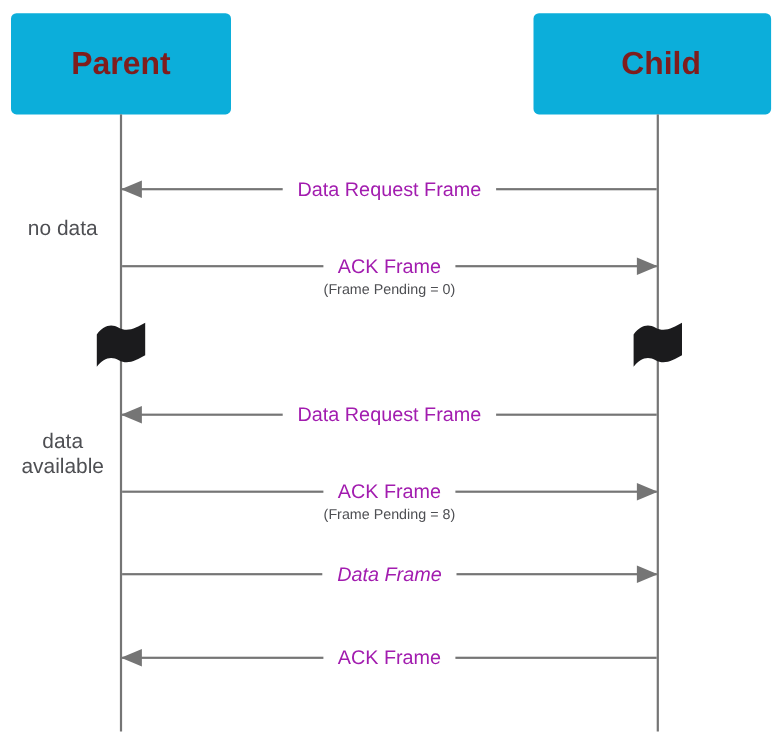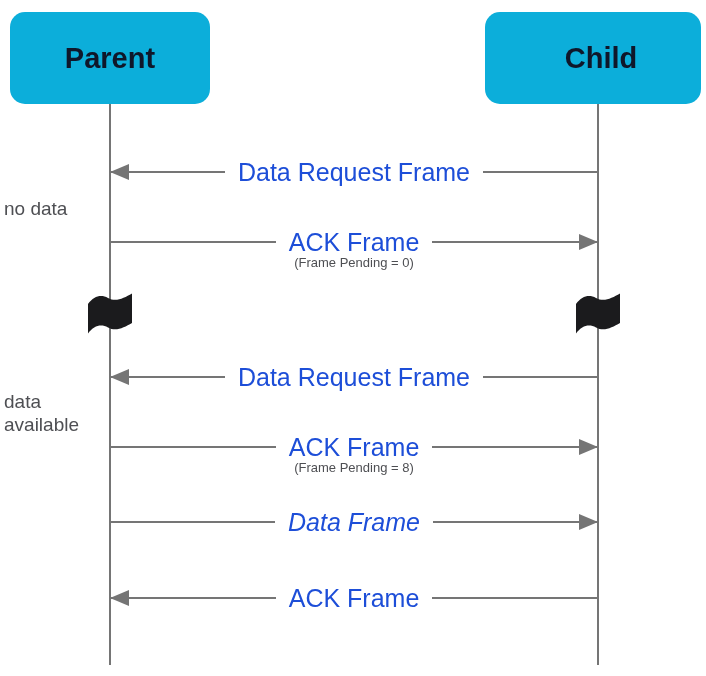--- a/index.html
+++ b/index.html
@@ -6,61 +6,61 @@
   .canvas{
     position:relative;
     width:706px;height:676px;
     background:#ffffff;
     font-family:"Liberation Sans", sans-serif;
     overflow:hidden;
   }
   
   .actor{
     position:absolute;top:12px;width:200px;height:92px;
-    background:#0CAEDA;border-radius:15px;
+    background:#0CAEDA;border-radius:5px;
     display:flex;align-items:center;justify-content:center;
-    color:#0f172a;font-size:29px;font-weight:bold;
+    color:#7f1d1d;font-size:29px;font-weight:bold;
   }
   .actor.parent{left:10px;}
   .actor.child{left:485px;padding-left:16px;}
   
   .lifeline{
     position:absolute;top:104px;width:2px;height:561px;background:#757575;
   }
   .lifeline.parent{left:109px;}
   .lifeline.child{left:597px;}
   
   .message{
     position:absolute;left:111px;width:486px;height:32px;
     display:flex;align-items:center;justify-content:center;
   }
   .msg-line{
     position:absolute;left:0;right:0;top:15px;height:2px;background:#757575;
   }
   .msg-label{
     position:relative;z-index:2;background:#ffffff;
-    padding:0 13px;font-size:25px;color:#1d4ed8;white-space:nowrap;
+    padding:0 13px;font-size:18px;color:#a21caf;white-space:nowrap;
   }
   .msg-sub{
     position:absolute;z-index:2;top:29px;left:0;width:100%;
     text-align:center;font-size:13px;color:#4E4F53;white-space:nowrap;
   }
   .arrowhead{
     position:absolute;top:8px;width:0;height:0;z-index:1;
     border-top:8px solid transparent;border-bottom:8px solid transparent;
   }
   .arrowhead.left{left:-1px;border-right:19px solid #757575;}
   .arrowhead.right{right:-1px;border-left:19px solid #757575;}
   
   .m1{top:156px;} .m2{top:226px;} .m3{top:361px;}
   .m4{top:431px;} .m5{top:506px;font-style:italic;} .m6{top:582px;}
   
   .side-label{
     position:absolute;left:4px;width:106px;
-    font-size:19px;line-height:23px;color:#4E4F53;
+    text-align:center;font-size:19px;line-height:23px;color:#4E4F53;
     white-space:pre-line;
   }
   .sl1{top:197px;}
   .sl2{top:390px;}
   
   .flag{position:absolute;width:48px;height:42px;}
   .flag.parent{left:86px;top:292px;}
   .flag.child{left:574px;top:292px;}
   .flag svg{display:block;width:48px;height:42px;}
   .flag path{fill:#1B1B1D;}

